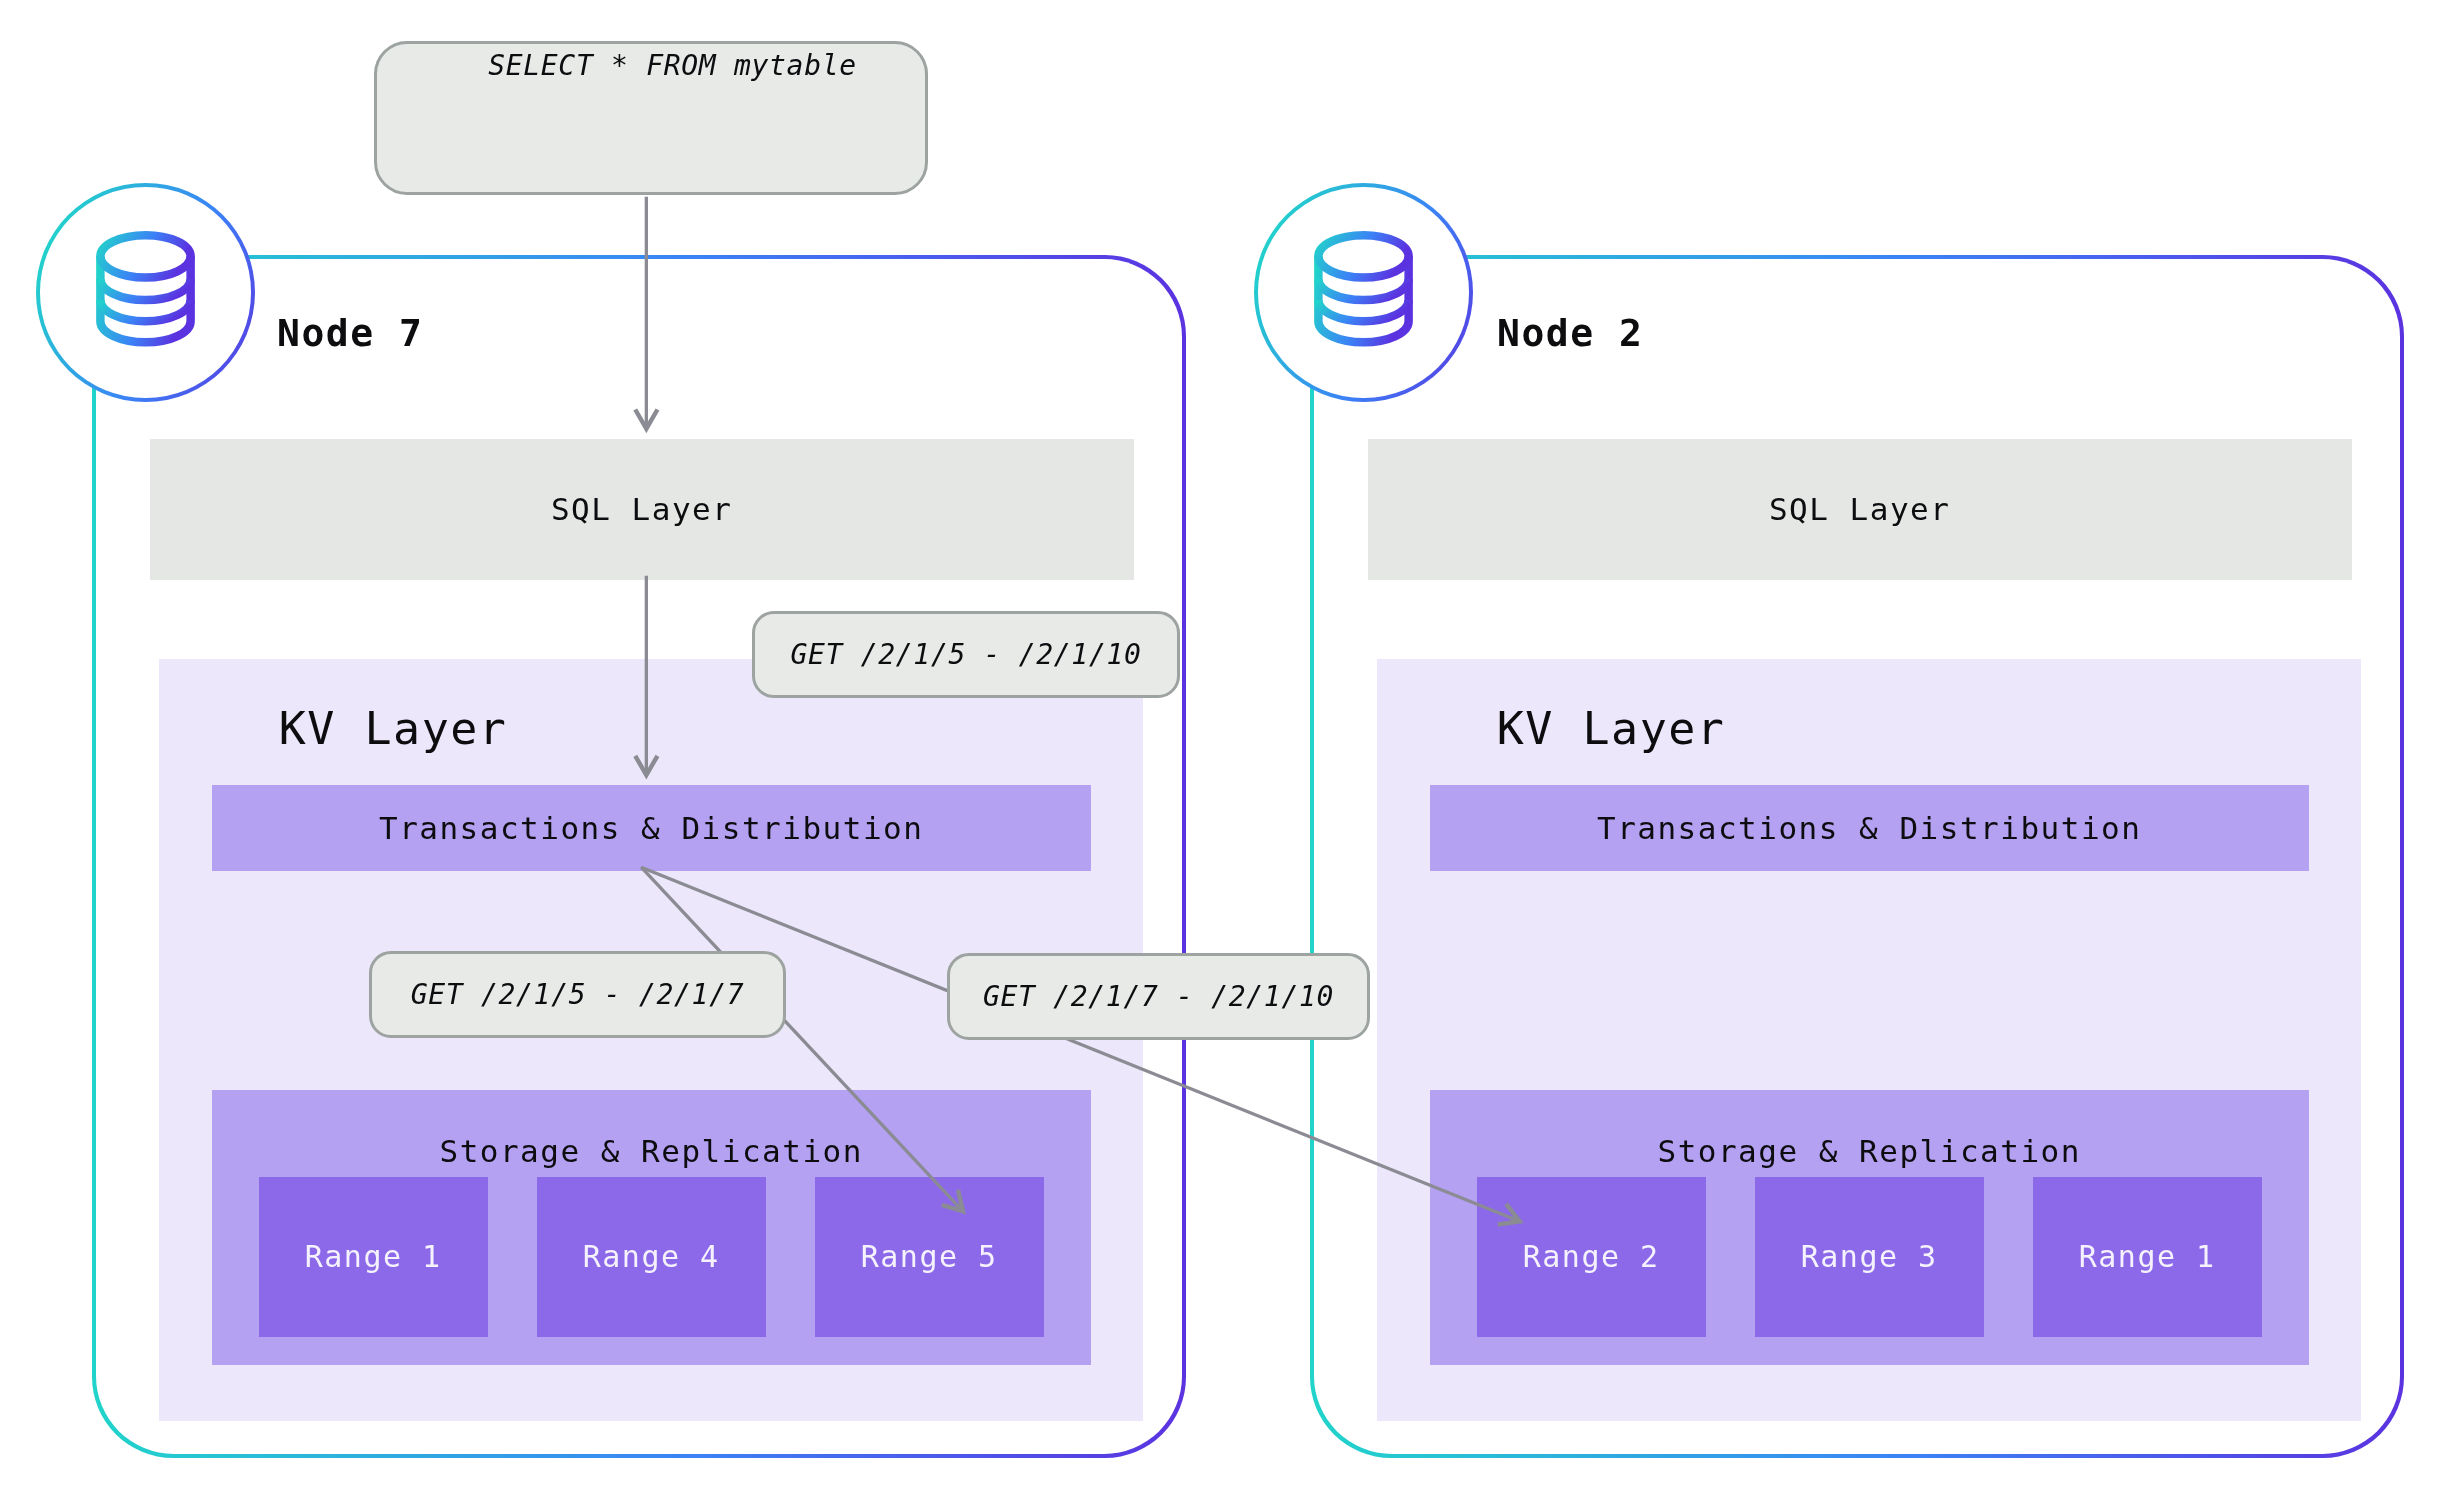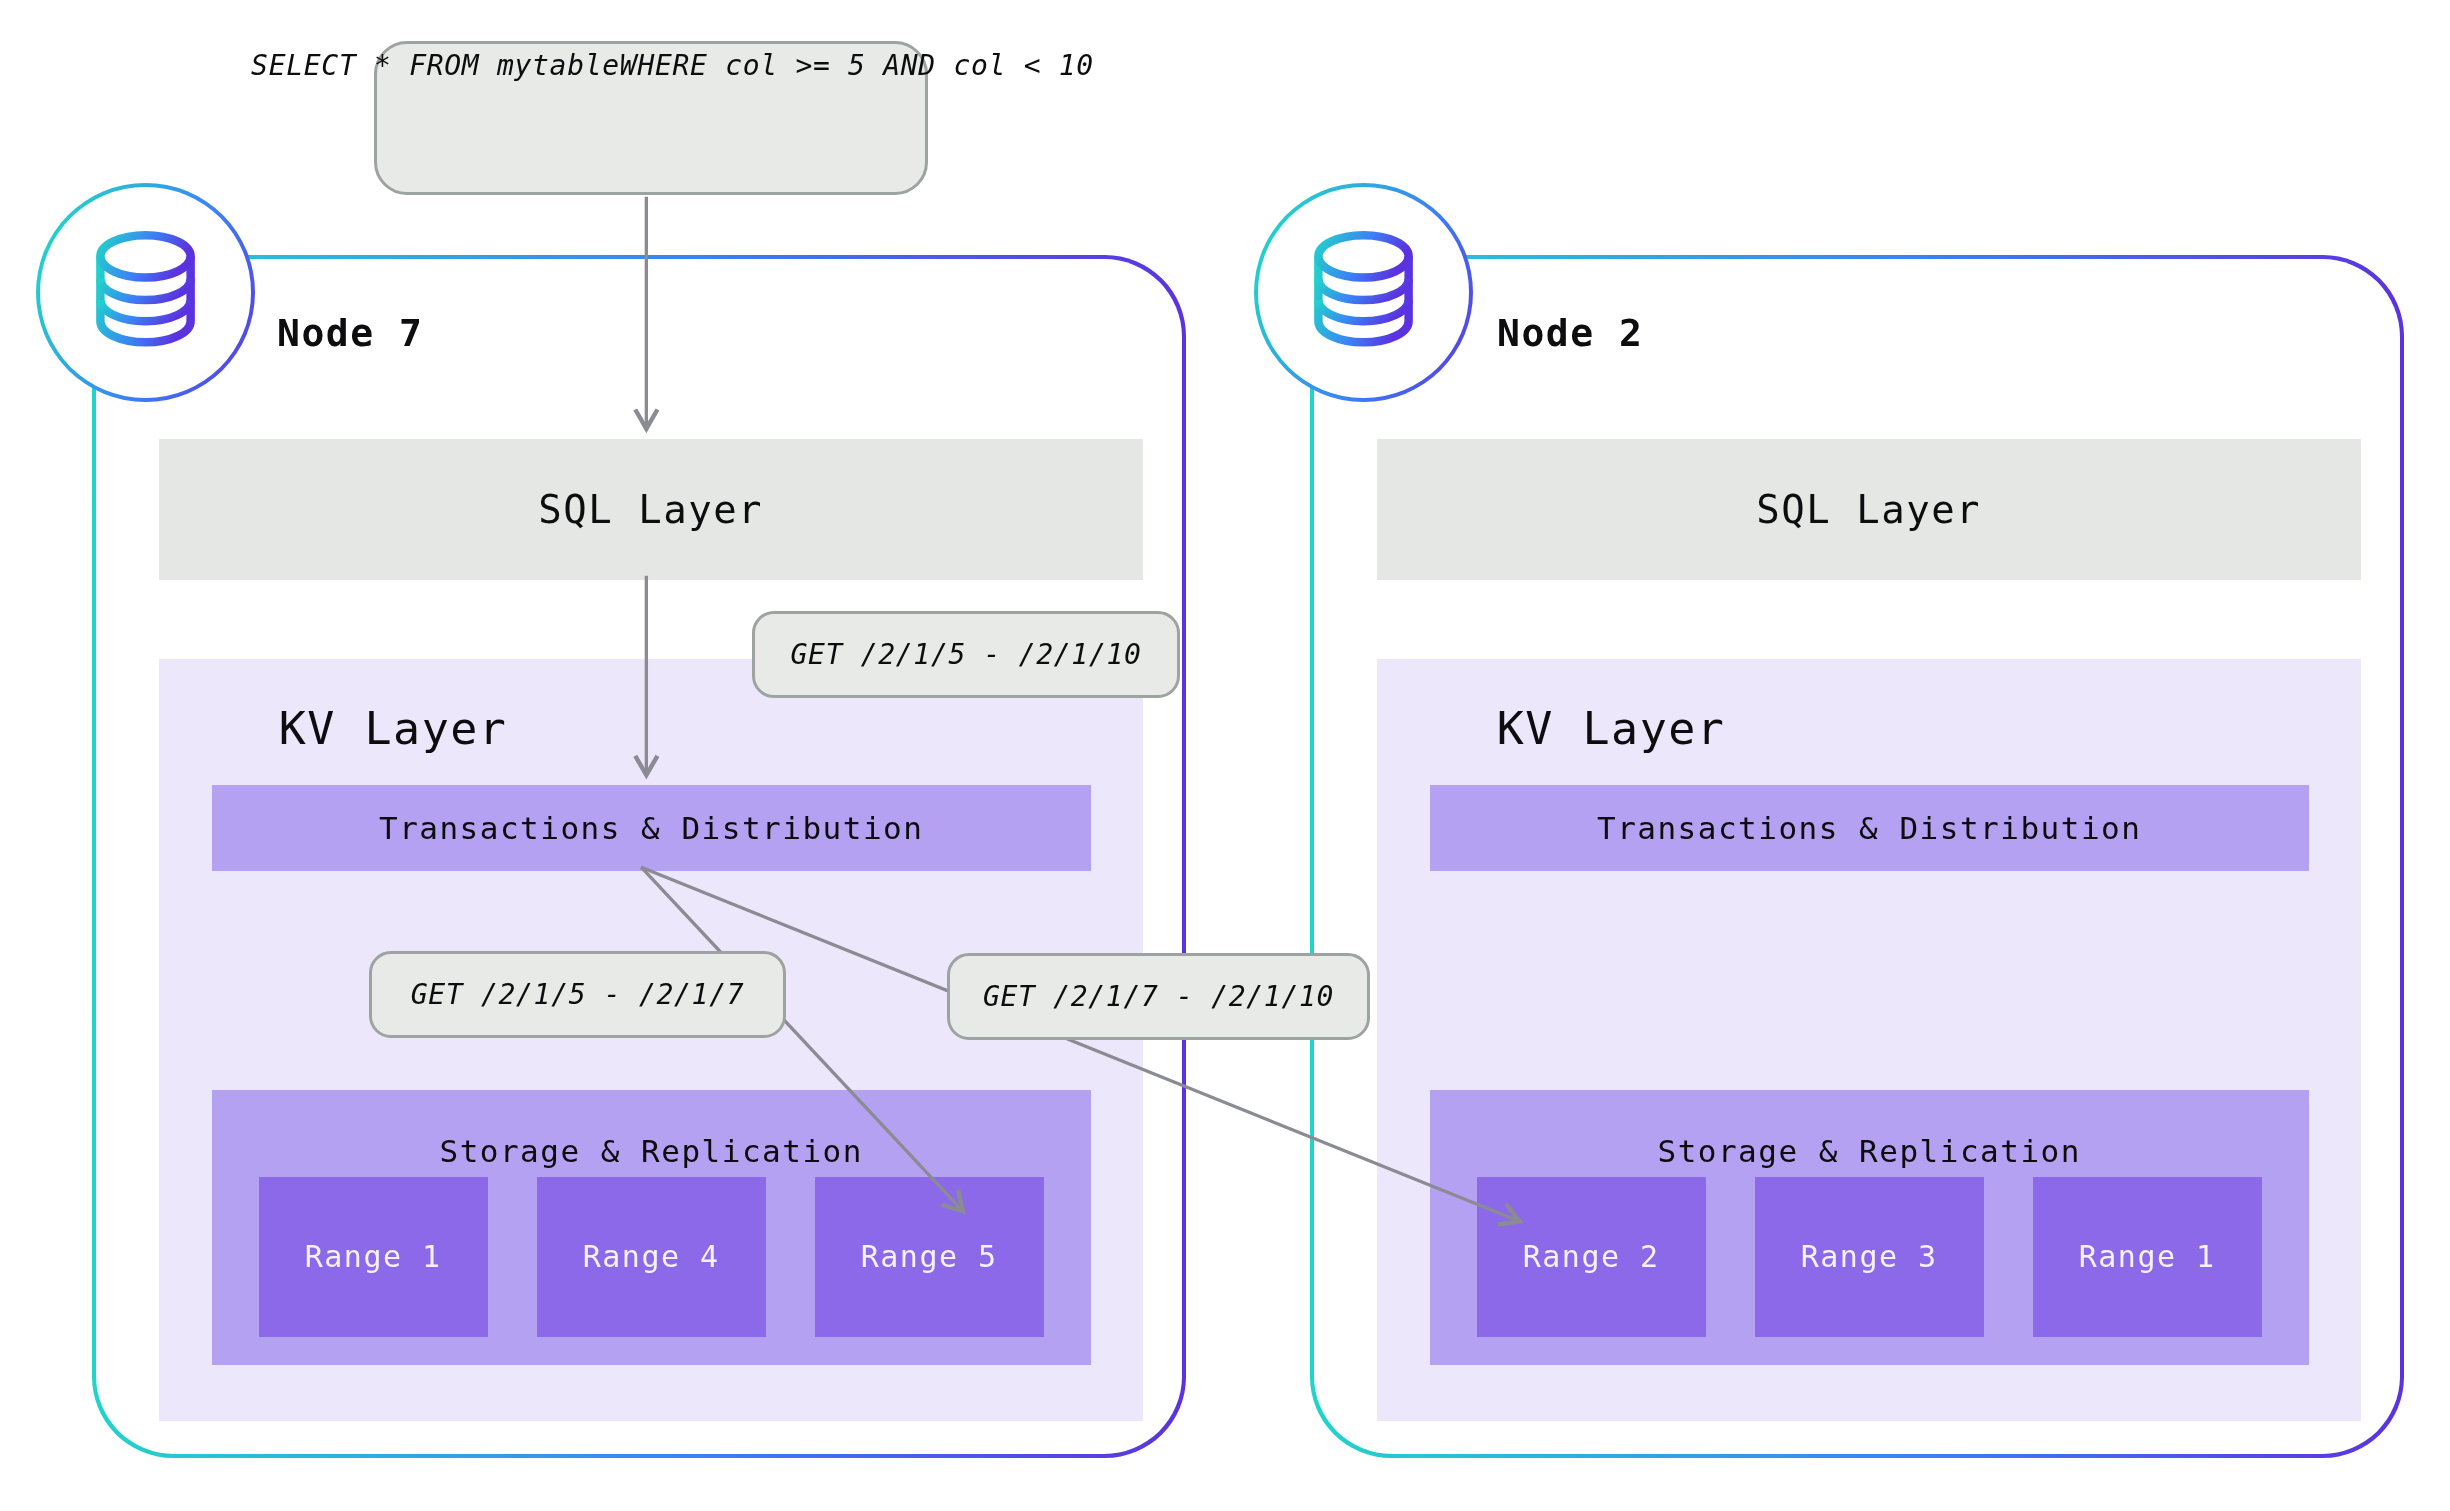--- a/index.html
+++ b/index.html
@@ -45,23 +45,23 @@
   .stop-b{stop-color:var(--indigo);}
   
   .node-title{
     position:absolute;top:311px;font-size:38px;font-weight:bold;
     letter-spacing:1.5px;z-index:4;white-space:nowrap;
   }
   #title-1{left:277px;}
   #title-2{left:1497px;}
   
   .sql-bar{
-    position:absolute;left:63px;top:180px;width:984px;height:141px;
+    position:absolute;left:54px;top:180px;width:984px;height:141px;
     background:var(--gray-bar);display:flex;align-items:center;justify-content:center;
-    font-size:39px;letter-spacing:1.5px;
+    font-size:31px;letter-spacing:1.5px;
   }
   .kv-panel{
     position:absolute;left:63px;top:400px;width:984px;height:762px;
     background:var(--kv-bg);
   }
   .kv-label{
     position:absolute;left:120px;top:43px;font-size:45px;letter-spacing:1.5px;
     white-space:nowrap;
   }
   .txn-bar{
@@ -123,21 +123,20 @@
     </marker>
   </defs>
   <path class="ln" d="M873,266 L873,578" marker-end="url(#ah)"></path>
   <path class="ln" d="M873,778 L873,1046" marker-end="url(#ah)"></path>
   <path class="ln" d="M866,1172 L1300,1636" marker-end="url(#ah)"></path>
   <path class="ln" d="M866,1172 L2052,1650" marker-end="url(#ah)"></path>
 </svg>
 
 <div class="query-box">
   <span>SELECT * FROM mytable</span>
-  <span>WHERE col &gt;= 5 AND col &lt; 10</span>
 </div>
 
 <div class="pill" id="pill-top">
   <span>GET /2/1/5 - /2/1/10</span>
 </div>
 <div class="pill" id="pill-left">
   <span>GET /2/1/5 - /2/1/7</span>
 </div>
 <div class="pill" id="pill-right">
   <span>GET /2/1/7 - /2/1/10</span>

